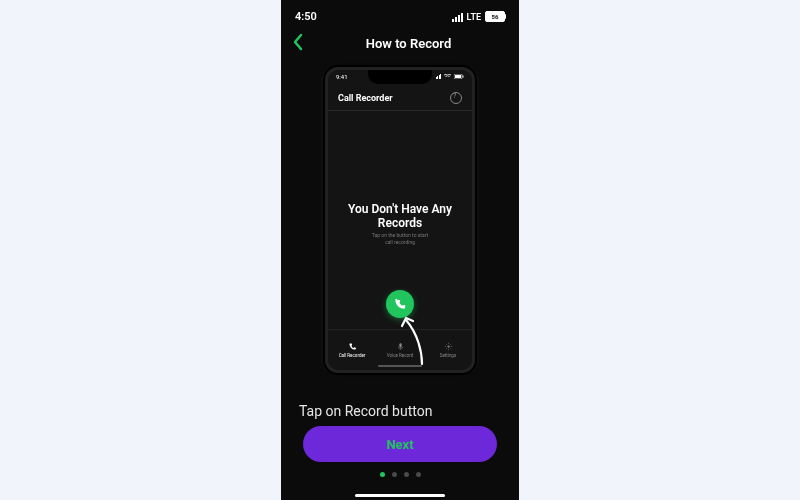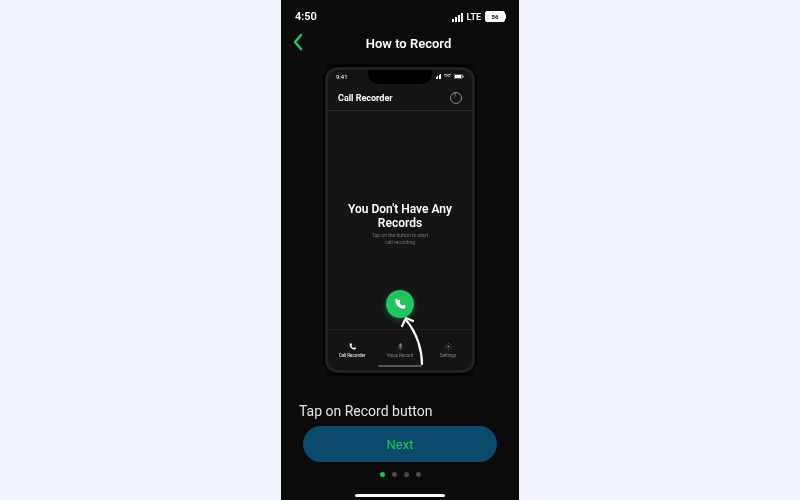--- a/index.html
+++ b/index.html
@@ -38,21 +38,21 @@
   .tab .ico{color:#888;}
   .tab.active .ico{color:#fff;}
   .tab .lbl{font-size:4.5px;color:#888;}
   .tab.active .lbl{color:#fff;}
   .homebar{position:absolute;bottom:3px;left:50%;transform:translateX(-50%);width:44px;height:2.5px;background:#555;border-radius:2px;}
   
   .arrow{position:absolute;left:119px;top:312px;pointer-events:none;}
   
   .instr{position:absolute;top:403px;left:18px;color:#e6e6e6;font-size:14px;}
   
-  .nextbtn{position:absolute;top:426px;left:22px;right:22px;height:36px;background:#0c4a6e;border-radius:18px;display:flex;align-items:center;justify-content:center;color:#21c55d;font-size:13px;font-weight:400;}
+  .nextbtn{position:absolute;top:426px;left:22px;right:22px;height:36px;background:#6d28d9;border-radius:18px;display:flex;align-items:center;justify-content:center;color:#21c55d;font-size:13px;font-weight:700;}
   
   .dots{position:absolute;top:472px;left:0;right:0;display:flex;justify-content:center;gap:7px;}
   .dot{width:5px;height:5px;border-radius:50%;background:#4a4a4a;}
   .dot.on{background:#21c55d;}
   
   .ohome{position:absolute;bottom:3px;left:50%;transform:translateX(-50%);width:90px;height:3px;background:#fff;border-radius:2px;}
 </style>
 </head>
 <body>
 

